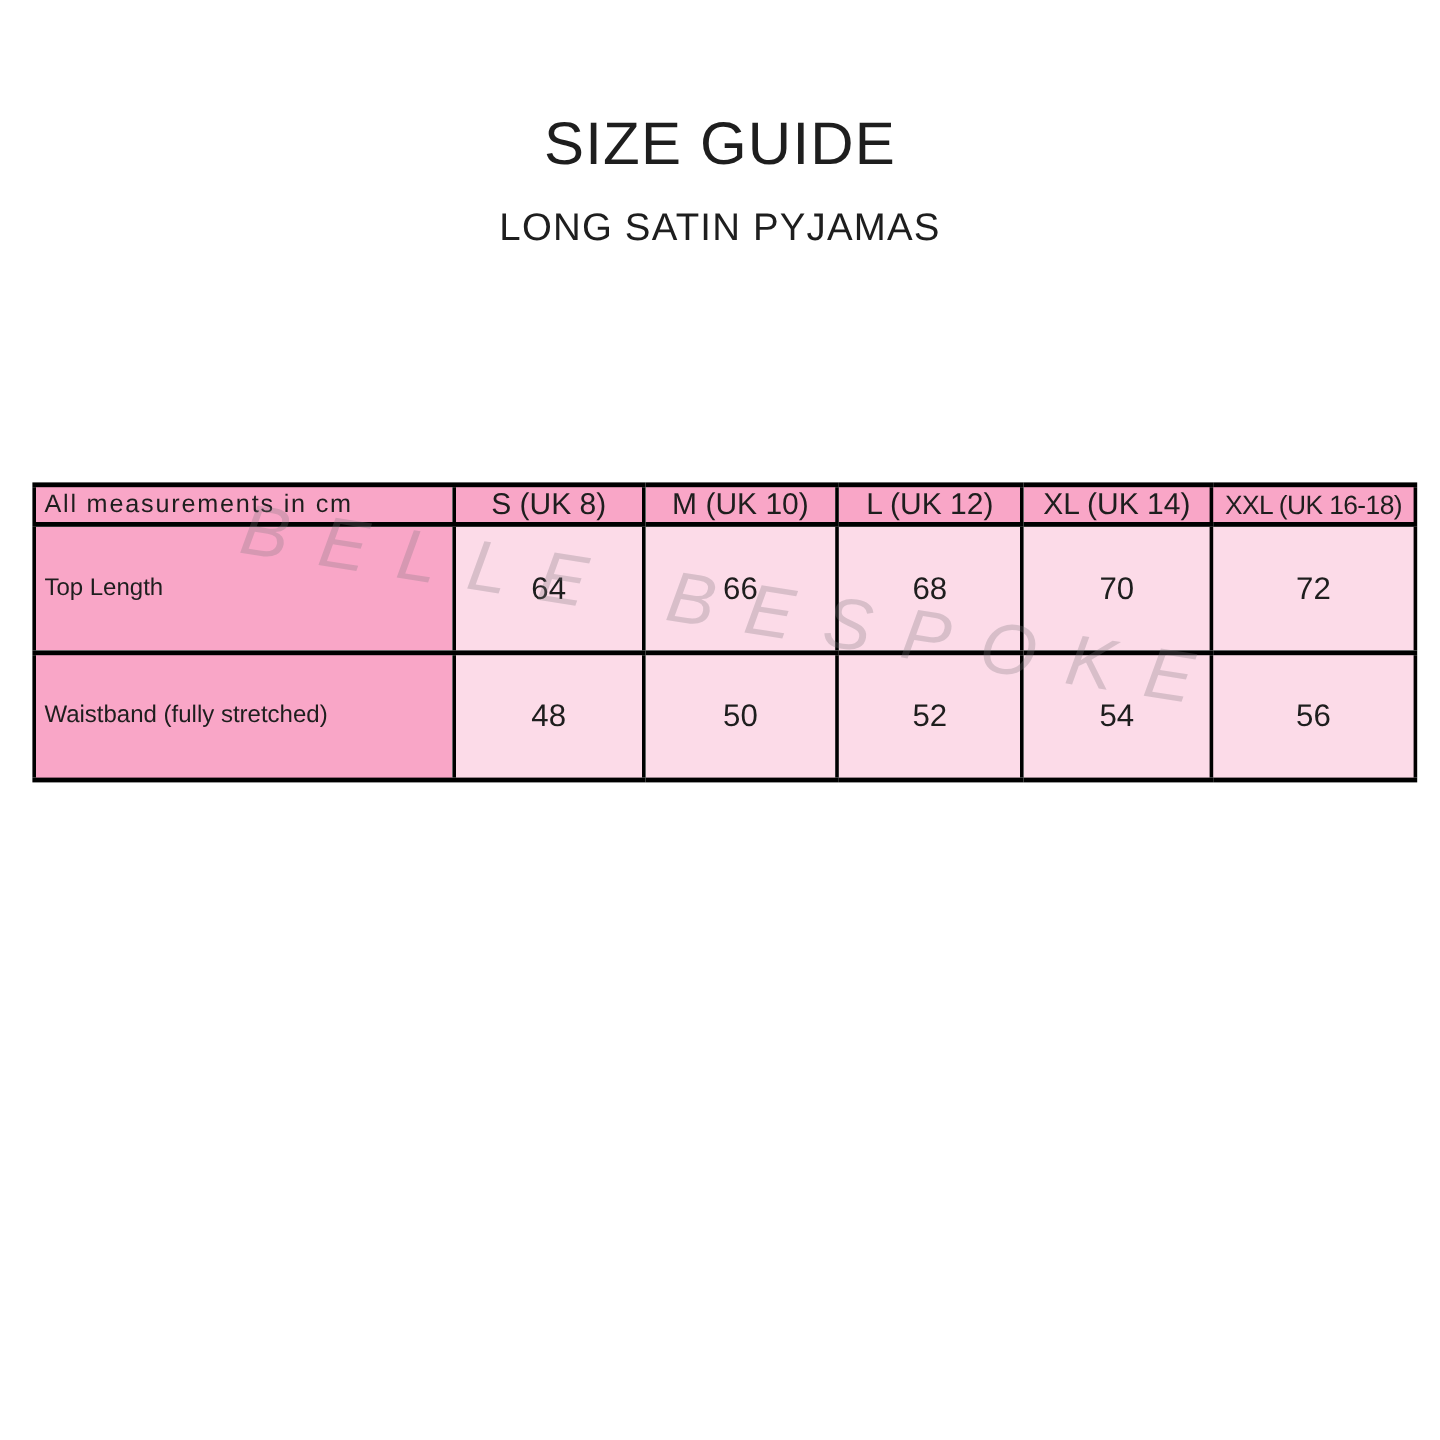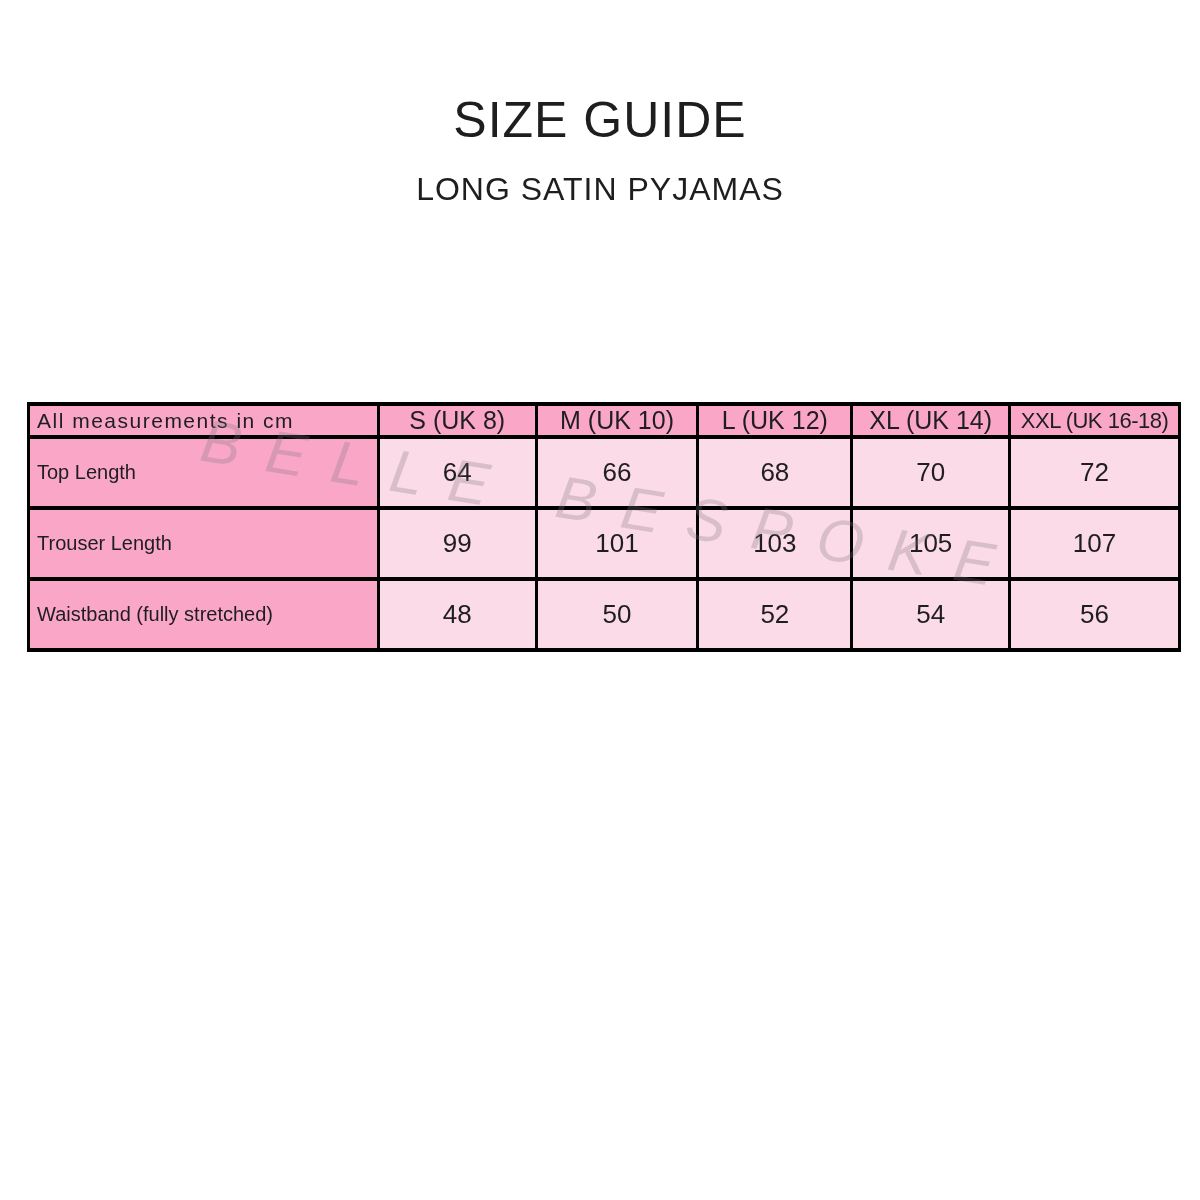--- a/index.html
+++ b/index.html
@@ -130,28 +130,20 @@
       <tbody>
         <tr>
           <td class="label-cell">Top Length</td>
           <td class="value-cell">64</td>
           <td class="value-cell">66</td>
           <td class="value-cell">68</td>
           <td class="value-cell">70</td>
           <td class="value-cell">72</td>
         </tr>
         <tr>
-          <td class="label-cell">Trouser Length</td>
-          <td class="value-cell">99</td>
-          <td class="value-cell">101</td>
-          <td class="value-cell">103</td>
-          <td class="value-cell">105</td>
-          <td class="value-cell">107</td>
-        </tr>
-        <tr>
           <td class="label-cell">Waistband (fully stretched)</td>
           <td class="value-cell">48</td>
           <td class="value-cell">50</td>
           <td class="value-cell">52</td>
           <td class="value-cell">54</td>
           <td class="value-cell">56</td>
         </tr>
       </tbody>
     </table>
     <div class="watermark">BELLE BESPOKE</div>

